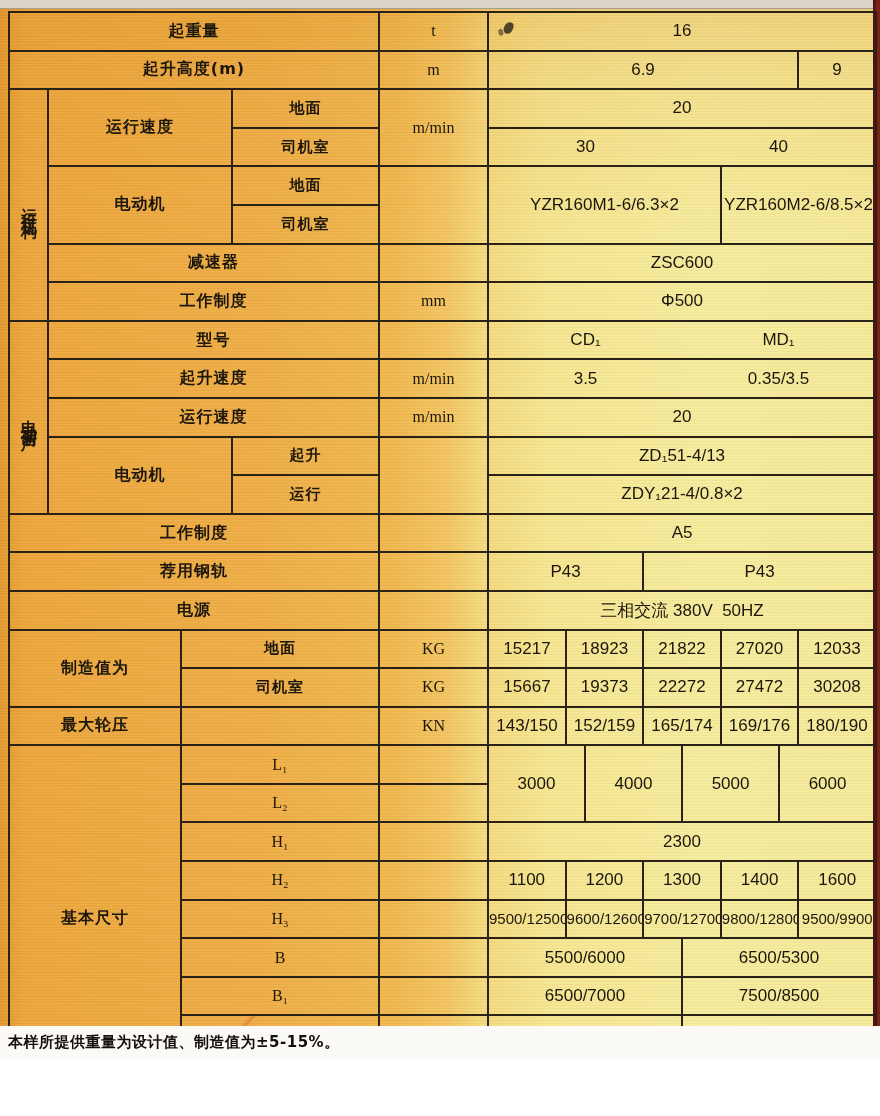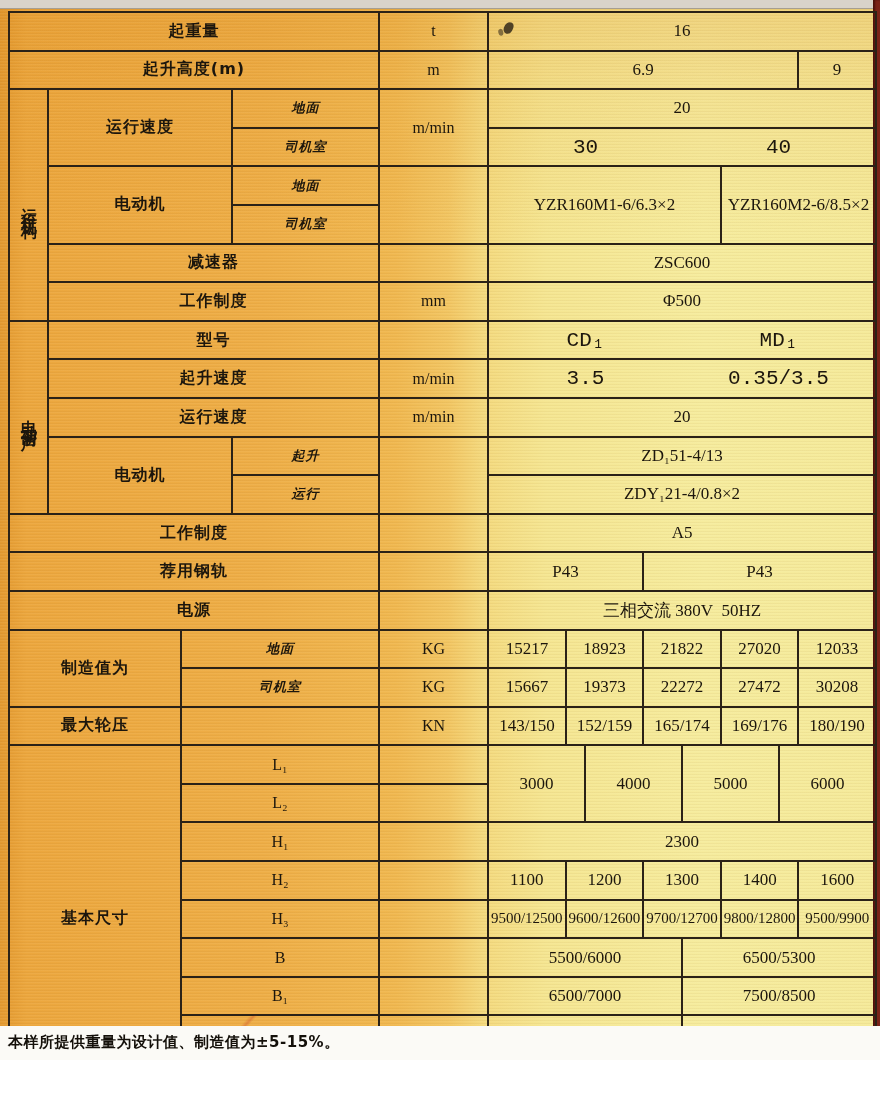--- a/index.html
+++ b/index.html
@@ -16,26 +16,26 @@
     box-shadow:inset 2px 0 2px rgba(40,5,0,.55);}
   .footer{position:absolute;left:0;bottom:0;width:880px;height:34px;background:#fbfaf6;}
   .footnote{padding:7px 0 0 8px;font-size:15px;font-weight:700;letter-spacing:.5px;color:#14100a;}
 
   .tables{position:absolute;left:8px;top:11px;width:867px;}
   table.sec{border-collapse:collapse;table-layout:fixed;width:867px;background:transparent;}
   table.sec + table.sec{margin-top:-2px;}
   td{border:2px solid #2b2217;padding:0;text-align:center;vertical-align:middle;
      height:36.6px;overflow:hidden;}
   td.lbl{font-size:16px;font-weight:700;letter-spacing:1px;}
-  td.sub{font-size:13px;font-weight:700;letter-spacing:1px;font-style:italic;}
+  td.sub{font-size:15px;font-weight:700;letter-spacing:1px;}
   td.unit{font-family:"Liberation Serif",serif;font-size:16px;}
-  td.val{font-family:Liberation Serif, serif;font-size:17px;border-radius:8px;}
+  td.val{font-family:Liberation Sans, sans-serif;font-size:17px;}
   td.vgroup{font-size:16px;font-weight:700;writing-mode:vertical-rl;text-orientation:upright;
      letter-spacing:5px;padding:2px 0;}
-  td.dual{font-family:Liberation Mono, monospace;font-size:21px;}
+  td.dual{font-family:Liberation Sans, sans-serif;font-size:17px;}
   td.dual span{display:inline-block;width:50%;text-align:center;}
   
   .blot{position:absolute;left:504px;top:22px;width:9px;height:12px;background:rgba(45,35,22,.82);
     border-radius:60% 40% 55% 45%;transform:rotate(18deg);}
   .blot::after{content:"";position:absolute;left:-4px;top:9px;width:5px;height:7px;
     background:rgba(45,35,22,.55);border-radius:50%;transform:rotate(-30deg);}
   .scribble{position:absolute;left:185px;top:1020px;width:80px;height:48px;pointer-events:none;
     background:
       linear-gradient(25deg, transparent 46%, rgba(195,45,30,.38) 48%, transparent 52%),
       linear-gradient(-40deg, transparent 44%, rgba(195,45,30,.30) 47%, transparent 51%);

